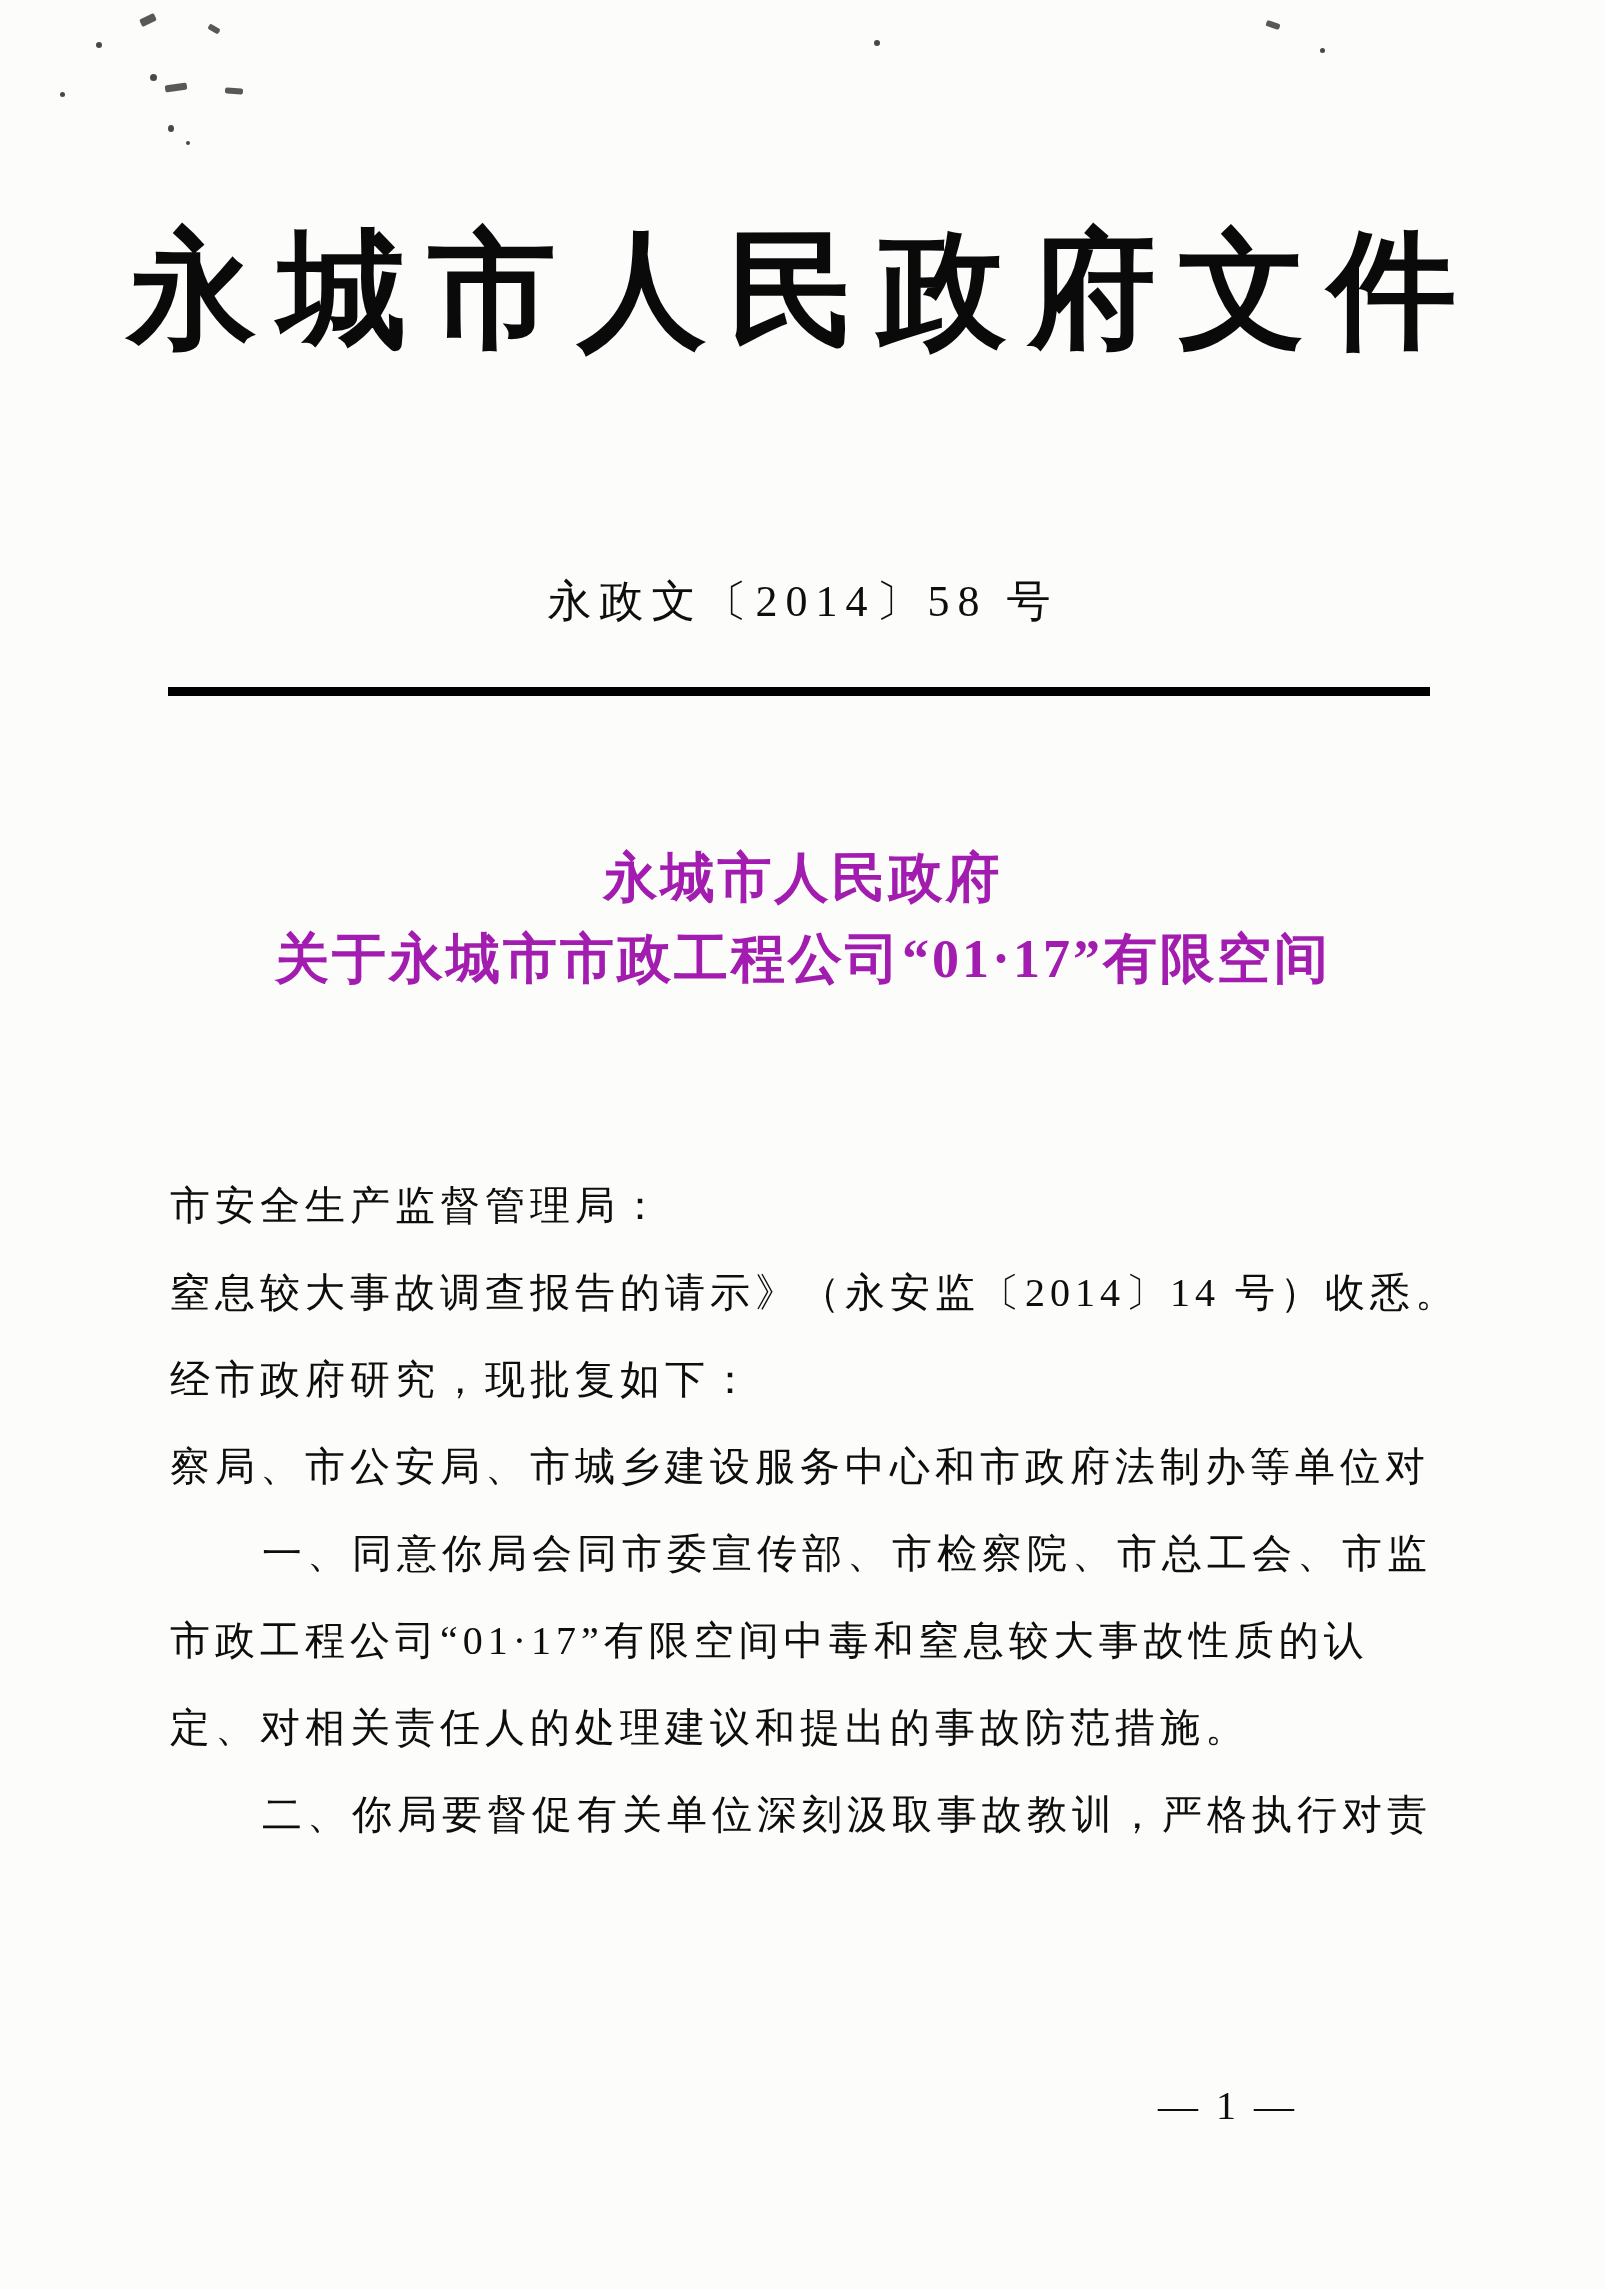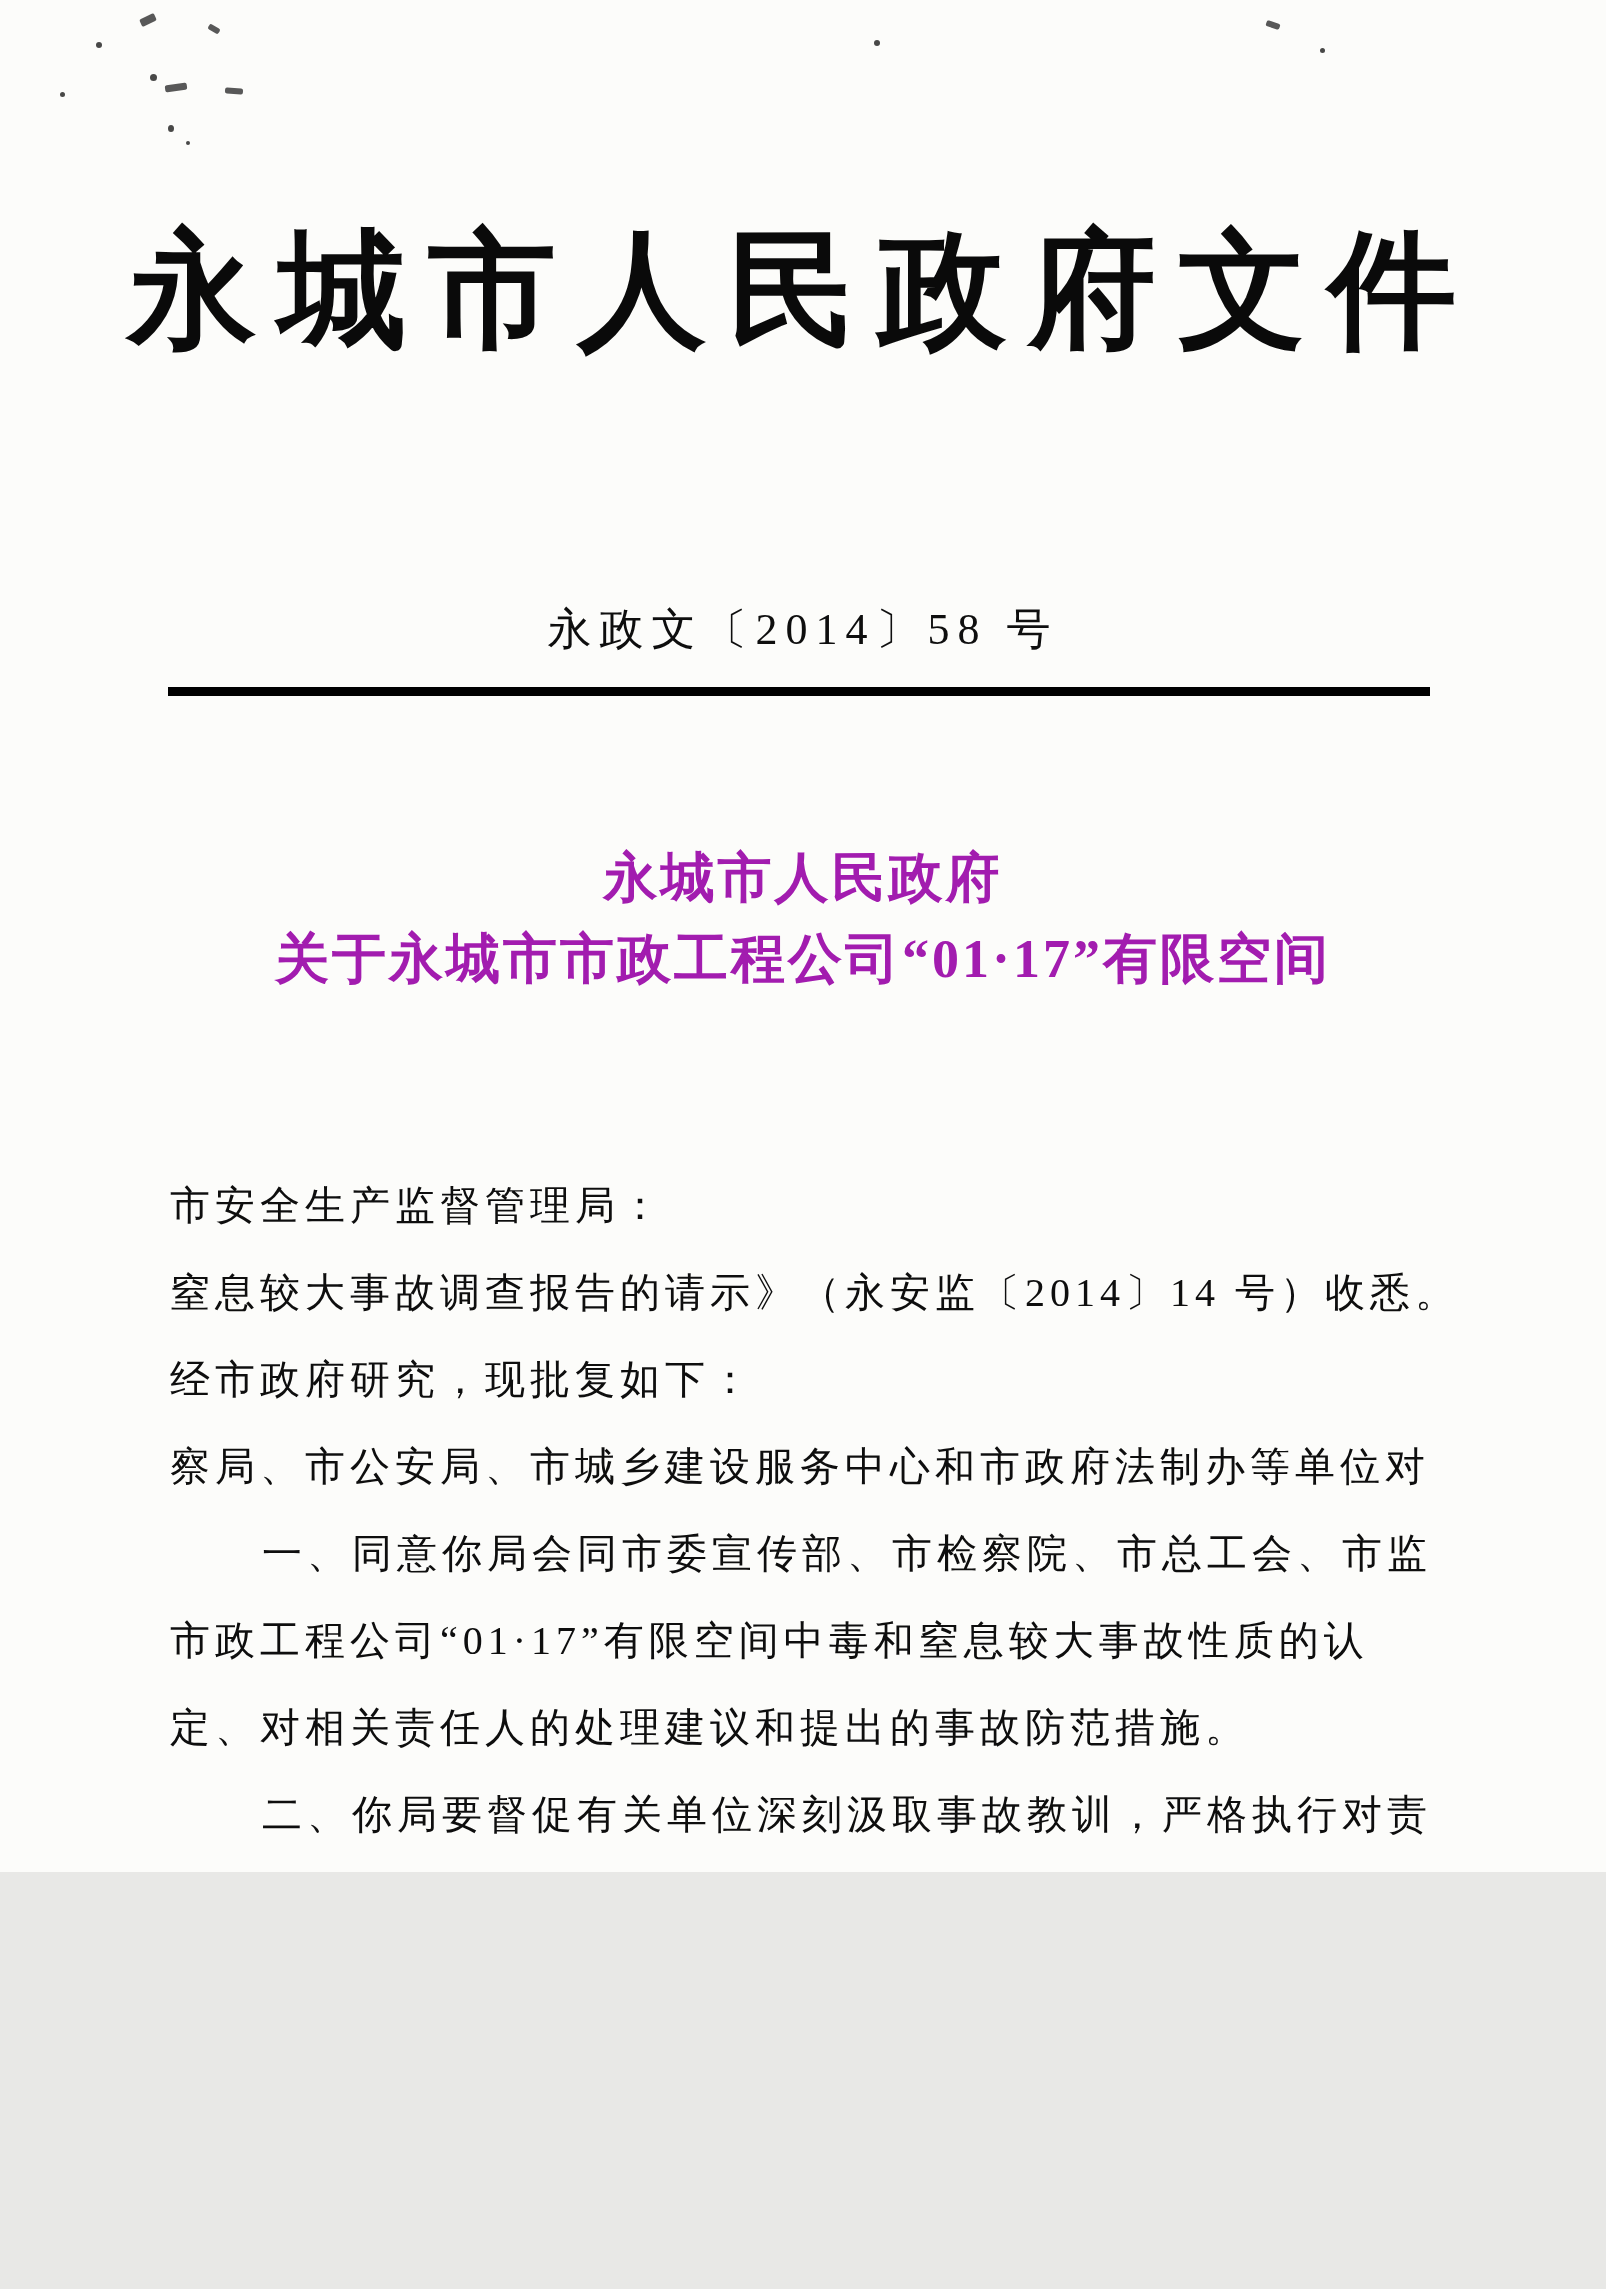--- a/index.html
+++ b/index.html
@@ -1,33 +1,33 @@
 <!DOCTYPE html>
 <html><head>
 <meta charset="utf-8">
 <style>
   html,body{margin:0;padding:0;background:#e8e8e6;}
   .page{
     position:relative;
-    width:1606px;height:1872px;
+    width:1606px;height:2289px;
     margin:0 auto;
     background:#fcfcfa;
     color:#0e0e0e;
     font-family:"Liberation Serif","DejaVu Serif",serif;
     overflow:hidden;
   }
   .header-title{
     position:absolute;top:205px;left:0;width:100%;
     text-align:center;
     font-size:128px;font-weight:bold;
     letter-spacing:22px;white-space:nowrap;
     color:#0a0a0a;
   }
   .doc-number{
-    position:absolute;top:600px;left:0;width:100%;
+    position:absolute;top:572px;left:0;width:100%;
     text-align:center;
     font-size:44px;letter-spacing:8px;white-space:nowrap;
   }
   .divider-rule{
     position:absolute;top:687px;left:168px;
     width:1262px;height:9px;background:#000;
   }
   .doc-title{
     position:absolute;top:838px;left:0;width:100%;
     text-align:center;font-weight:bold;

